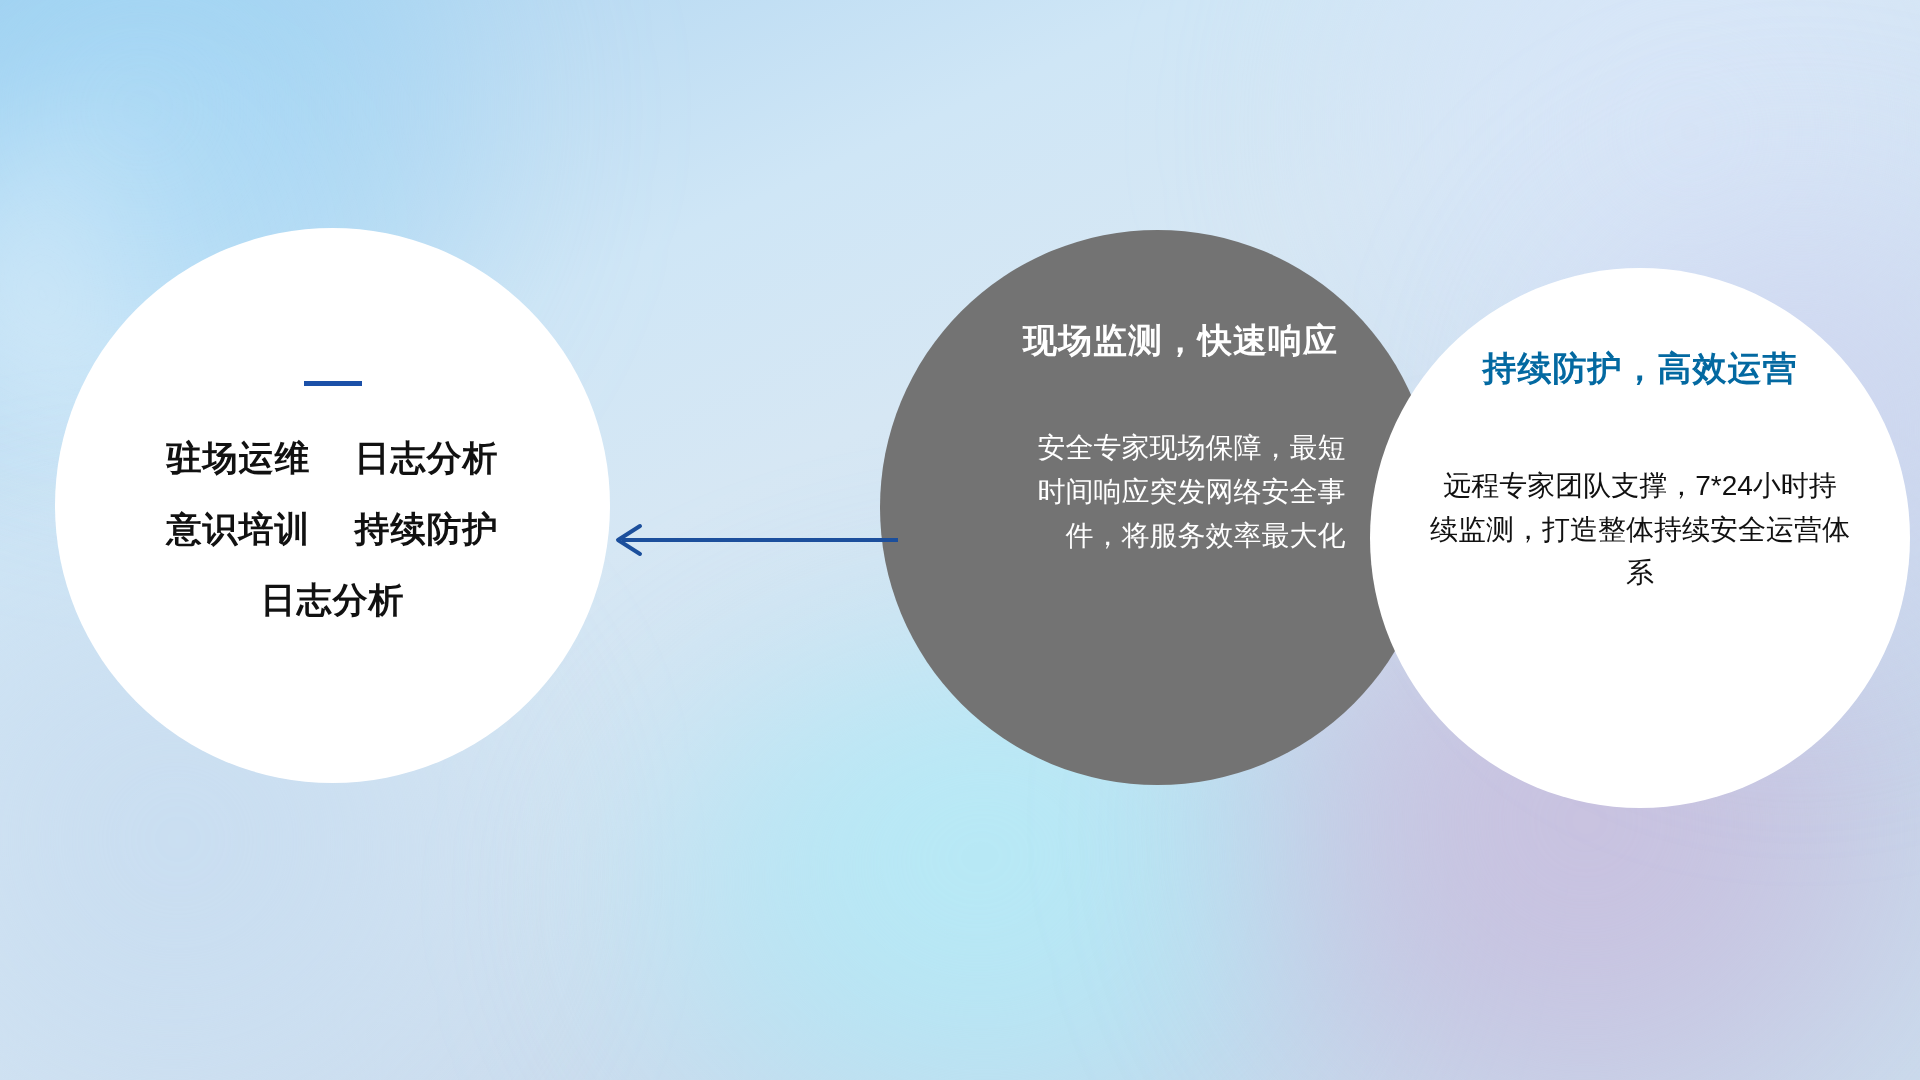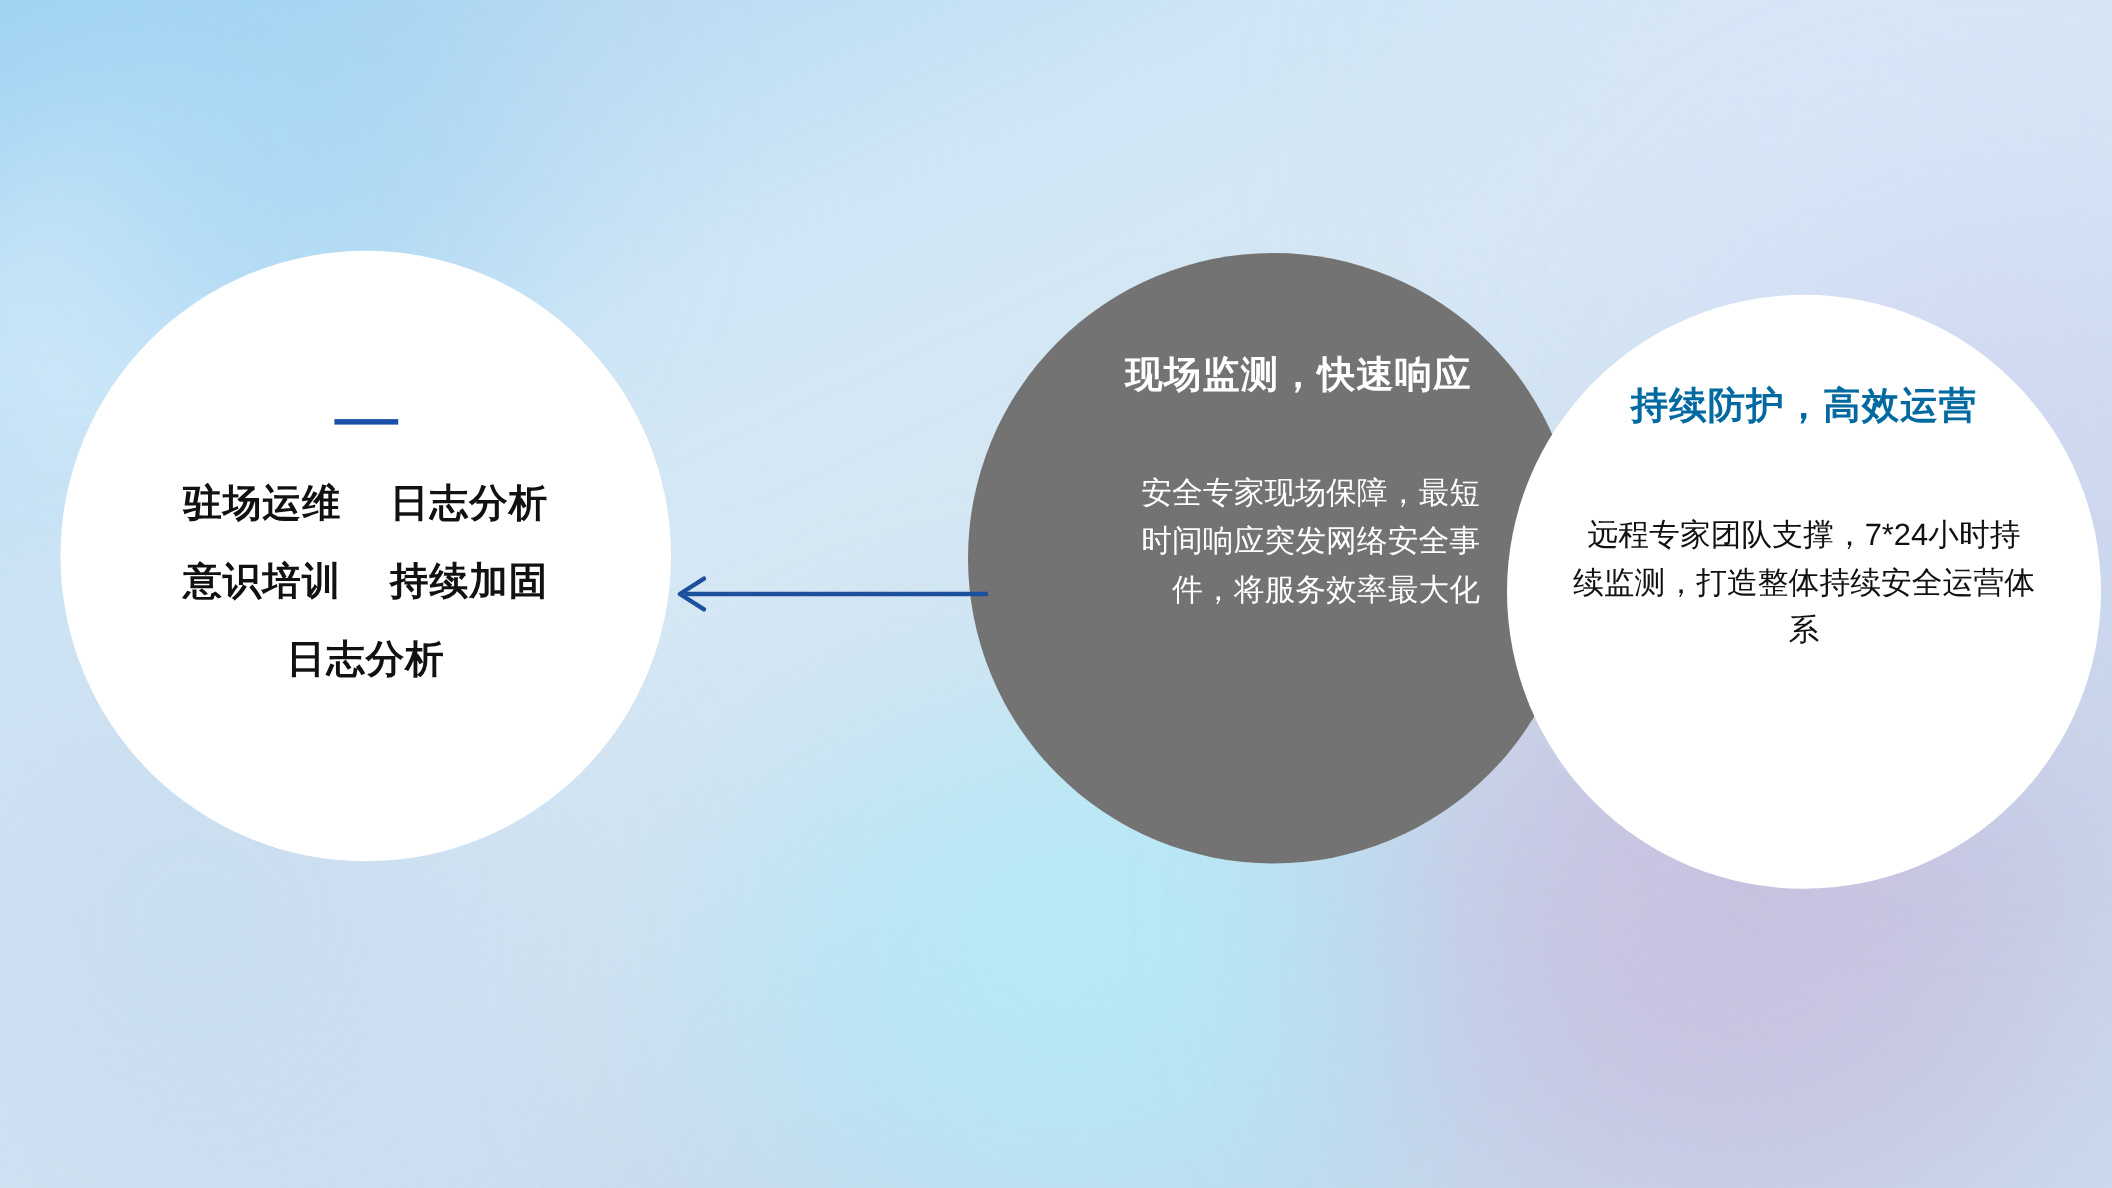--- a/index.html
+++ b/index.html
@@ -196,21 +196,21 @@
   <div class="circle circle-left">
     <div class="divider"></div>
 
     <div class="kw-row">
       <span>驻场运维</span>
       <span>日志分析</span>
     </div>
 
     <div class="kw-row">
       <span>意识培训</span>
-      <span>持续加固</span>
+      <span>持续防护</span>
     </div>
 
     <div class="kw-row single">
       <span>日志分析</span>
     </div>
   </div>
 
   <div class="circle circle-mid">
     <div class="mid-title">现场监测，快速响应</div>
     <div class="mid-body">安全专家现场保障，最短时间响应突发网络安全事件，将服务效率最大化</div>

